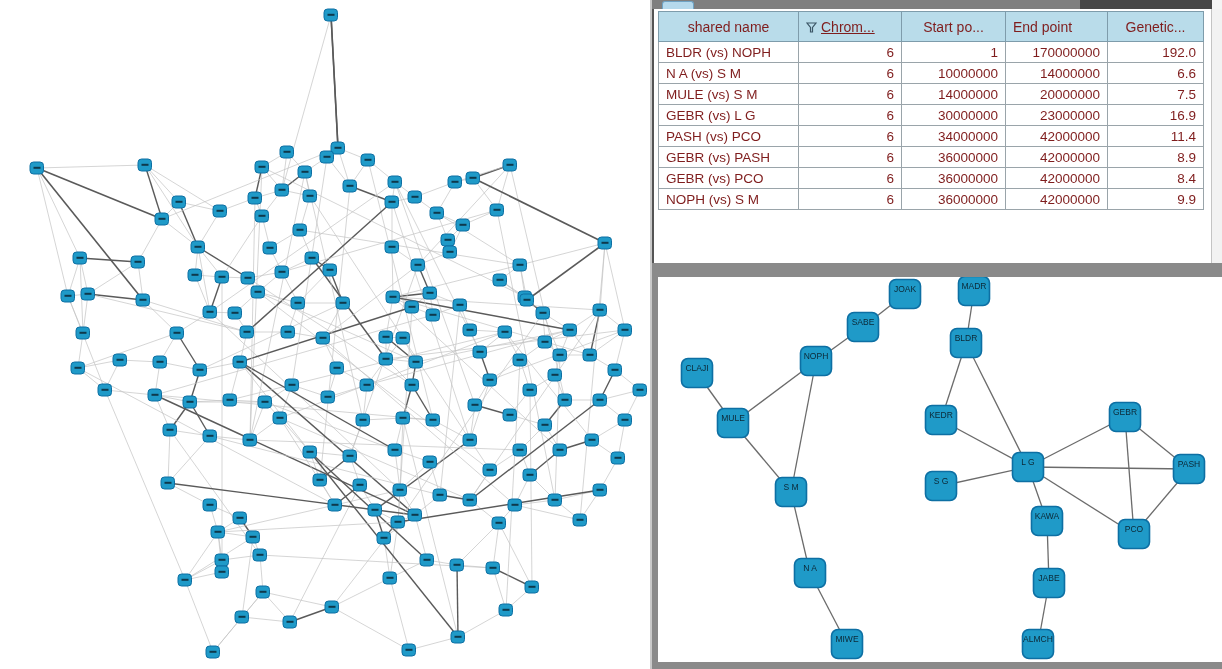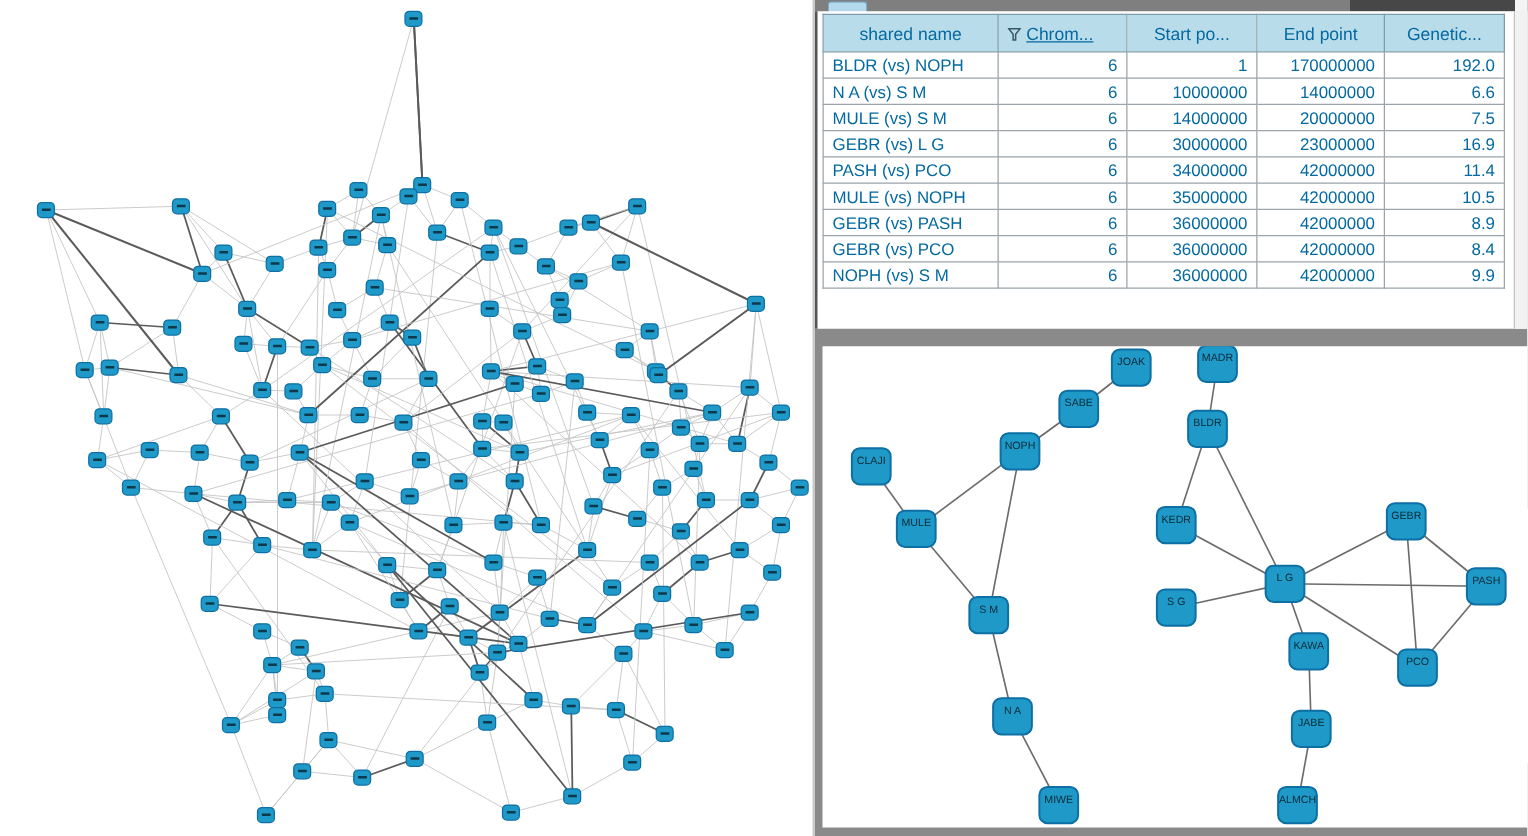--- a/index.html
+++ b/index.html
@@ -15,21 +15,21 @@
   #top-strip{position:absolute;left:0;top:0;width:570px;height:9px;background:#7f7f7f;}
   #tab-frag{position:absolute;left:10px;top:1px;width:30px;height:8px;background:#b5d9ec;
             border:1px solid #6fa3c4;border-bottom:none;border-radius:3px 3px 0 0;}
   #dark-frag{position:absolute;left:428px;top:0;width:132px;height:9px;background:#474747;}
   #white-frag{position:absolute;left:560px;top:0;width:10px;height:9px;background:#f4f4f4;}
 
   
   #table-wrap{position:absolute;left:0;top:9px;width:570px;height:254px;background:#ffffff;
               border-left:2px solid #555;box-sizing:border-box;}
   table{border-collapse:collapse;table-layout:fixed;margin-left:4px;margin-top:2px;}
-  th,td{border:1px solid #9aa4aa;font-size:13.5px;color:#0369a1;overflow:hidden;white-space:nowrap;
+  th,td{border:1px solid #9aa4aa;font-size:13.5px;color:#7f1d1d;overflow:hidden;white-space:nowrap;
         height:21px;padding:0 7px;box-sizing:border-box;}
   th{background:#b9dcea;border:1px solid #7e9cab;font-weight:normal;height:30px;font-size:14px;}
   td.num{text-align:right;}
   th .funnel{display:inline-block;margin-right:4px;vertical-align:-1px;}
   #scrollbar-track{position:absolute;right:0;top:9px;width:10px;height:254px;background:#f2f2f2;
                    border-left:1px solid #c4c4c4;}
 
   
   #sub-net{position:absolute;left:6px;top:277px;width:660px;height:385px;background:#ffffff;}
   #sub-net svg{display:block;}
@@ -1080,21 +1080,21 @@
 
     <div id="table-wrap">
       <table>
         <thead>
             <tr id="thead-row">
               <th style="width: 140px; text-align: center;"><span>shared name</span></th>
               <th style="width: 103px; text-align: left; text-decoration: underline;"><svg width="11" height="11" class="funnel">
                   <path d="M1 1 H10 L6.5 5.5 V10 L4.5 10 V5.5 Z" fill="none" stroke="#3c5666" stroke-width="1.2"></path>
                 </svg><span>Chrom...</span></th>
               <th style="width: 104px; text-align: center;"><span>Start po...</span></th>
-              <th style="width: 102px; text-align: center;"><span>End point</span></th>
+              <th style="width: 102px; text-align: left;"><span>End point</span></th>
               <th style="width: 96px; "><span>Genetic...</span></th>
             </tr>
           </thead>
         <tbody id="tbody">
             <tr>
               <td>BLDR (vs) NOPH</td>
               <td class="num">6</td>
               <td class="num">1</td>
               <td class="num">170000000</td>
               <td class="num">192.0</td>
@@ -1119,27 +1119,20 @@
               <td class="num">30000000</td>
               <td class="num">23000000</td>
               <td class="num">16.9</td>
             </tr>
             <tr>
               <td>PASH (vs) PCO</td>
               <td class="num">6</td>
               <td class="num">34000000</td>
               <td class="num">42000000</td>
               <td class="num">11.4</td>
-            </tr>
-            <tr>
-              <td>MULE (vs) NOPH</td>
-              <td class="num">6</td>
-              <td class="num">35000000</td>
-              <td class="num">42000000</td>
-              <td class="num">10.5</td>
             </tr>
             <tr>
               <td>GEBR (vs) PASH</td>
               <td class="num">6</td>
               <td class="num">36000000</td>
               <td class="num">42000000</td>
               <td class="num">8.9</td>
             </tr>
             <tr>
               <td>GEBR (vs) PCO</td>

